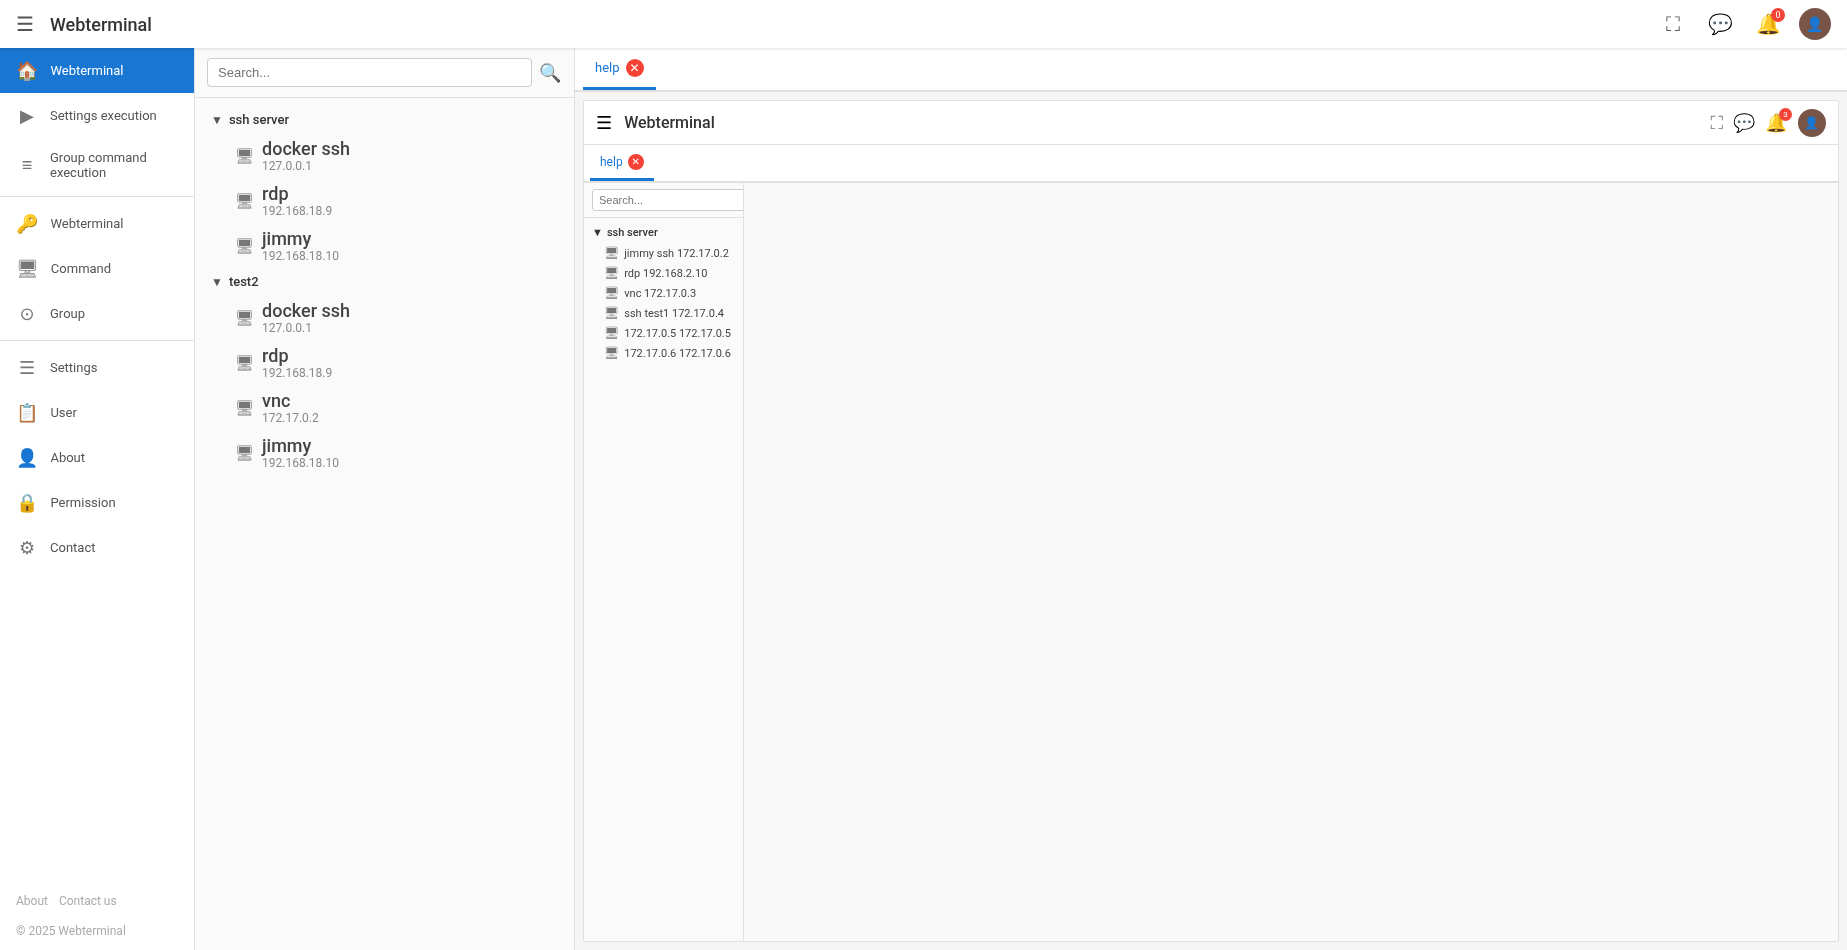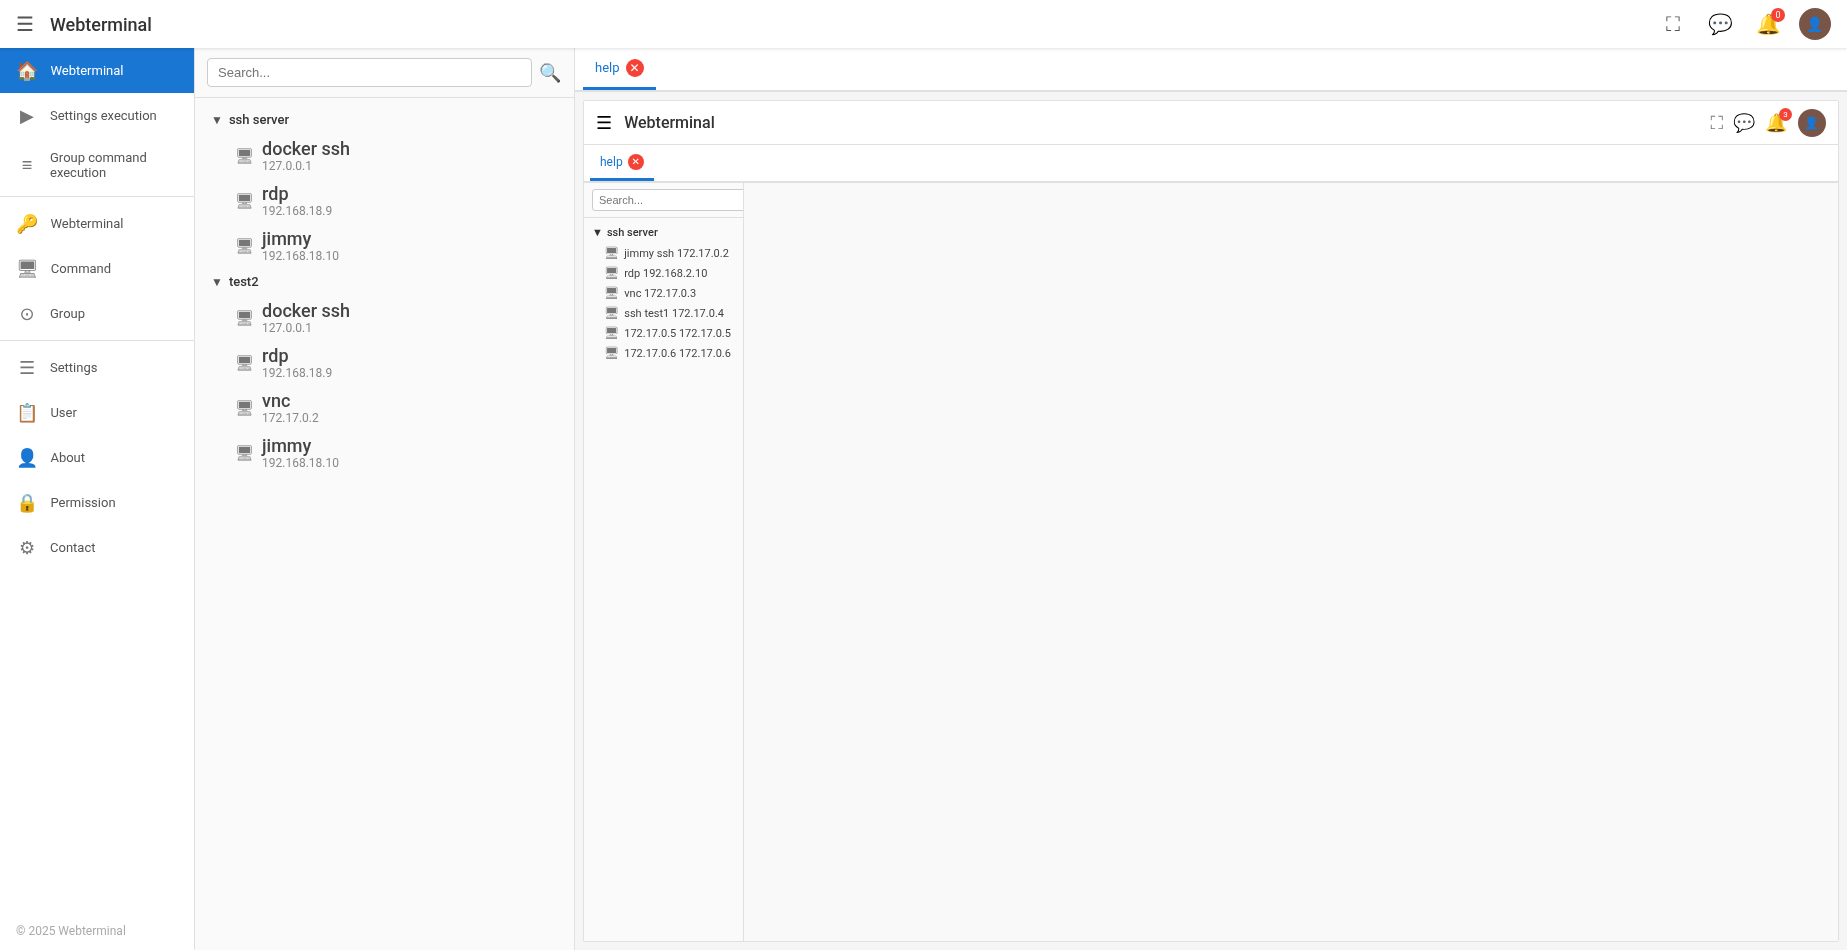--- a/index.html
+++ b/index.html
@@ -301,20 +301,24 @@
     <div class="sidebar-nav-item">
       <span class="nav-icon">🔒</span>
       <span class="nav-label">Permission</span>
     </div>
     <div class="sidebar-nav-item">
       <span class="nav-icon">⚙</span>
       <span class="nav-label">Contact</span>
     </div>
 
     <div style="flex:1"></div>
+    <div class="sidebar-nav-footer">
+      <a href="#">About</a>
+      <a href="#">Contact us</a>
+    </div>
     <div class="sidebar-nav-copyright">© 2025 Webterminal</div>
   </div>
 
   <div class="server-panel">
     <div class="server-search-bar">
       <input class="server-search-input" type="text" placeholder="Search..." style="">
       <button class="server-search-btn">
         <span>🔍</span>
       </button>
     </div>

